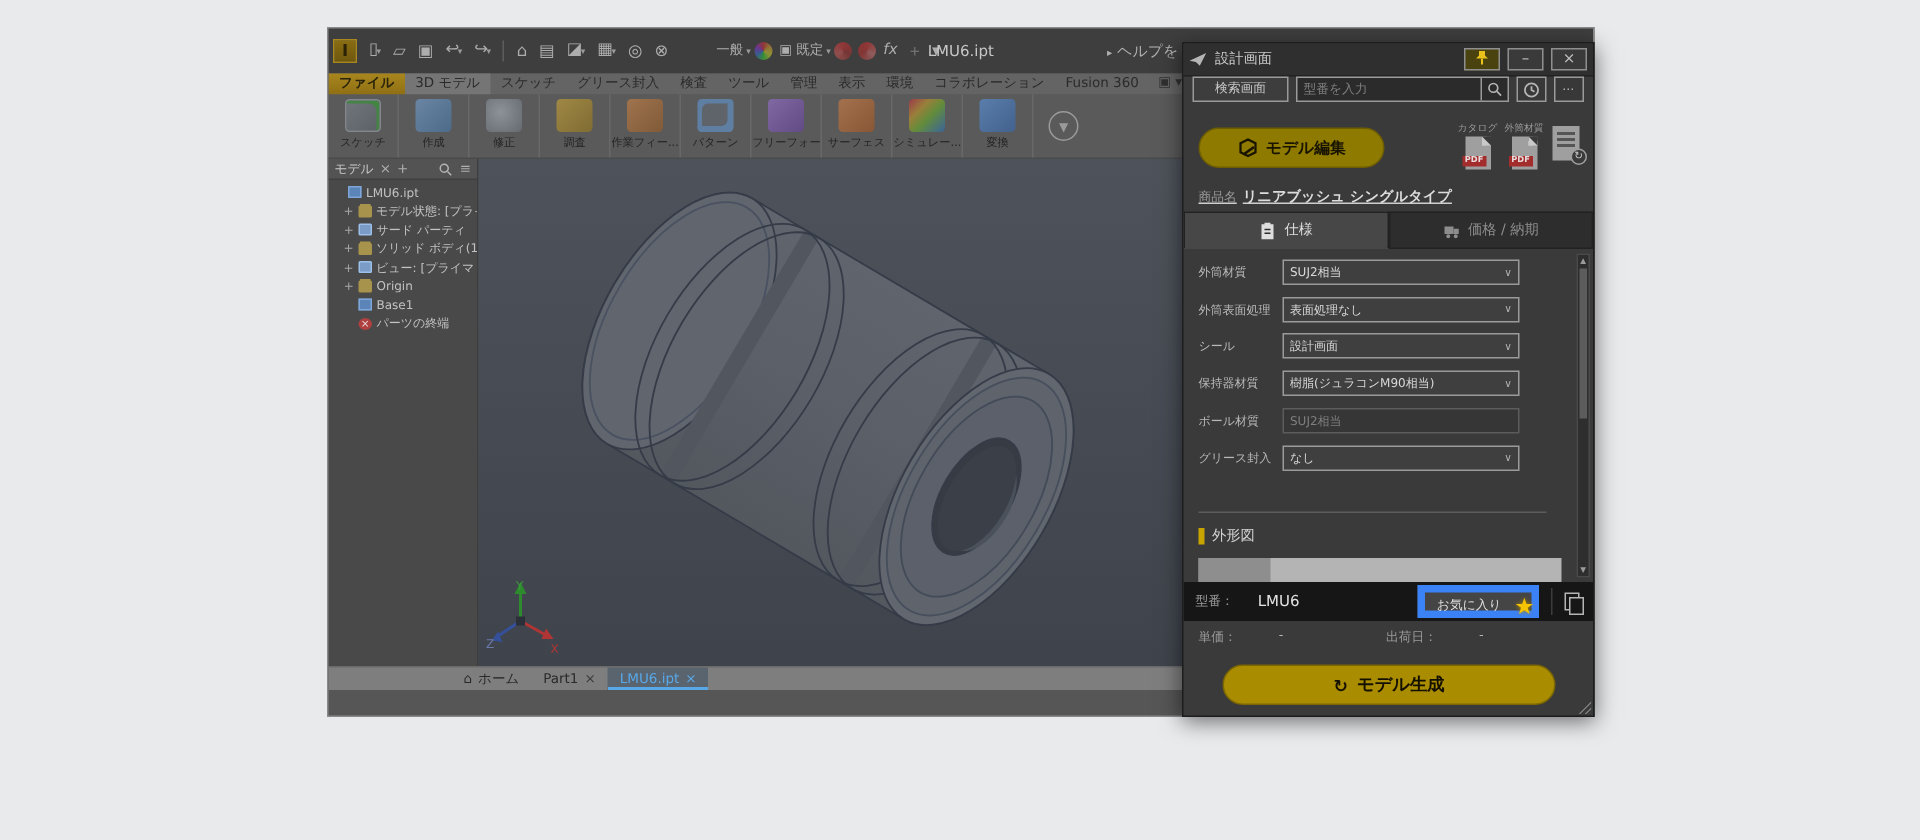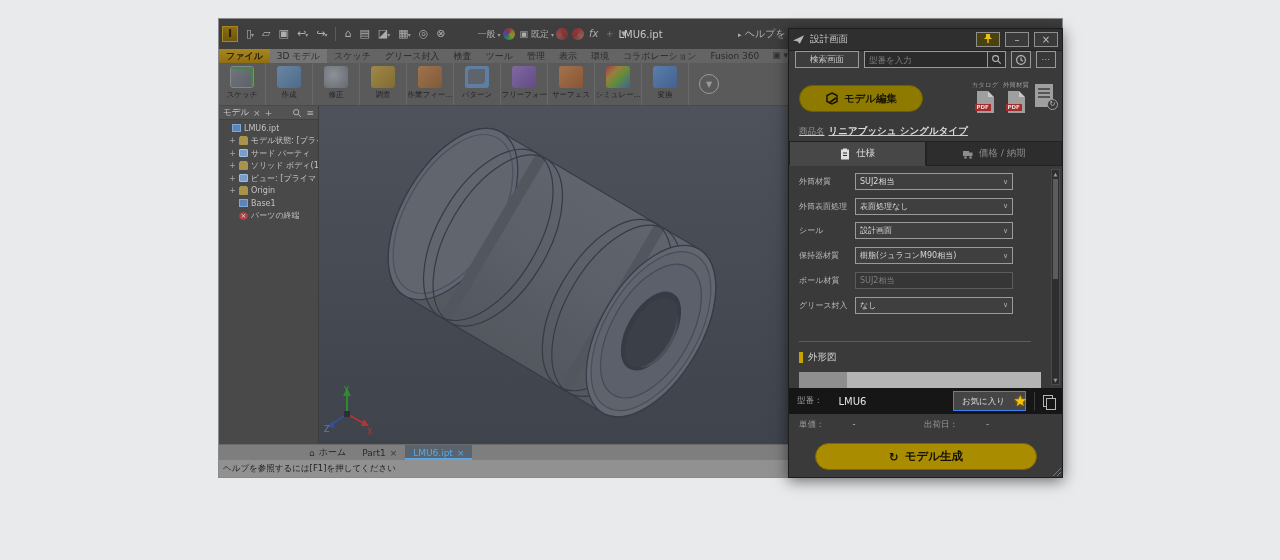--- a/index.html
+++ b/index.html
@@ -209,21 +209,21 @@
   }
   .sb-arrow { position:absolute; left:0; width:100%; font-size:5px; color:#9a9a9a; text-align:center; }
   .sb-thumb { position:absolute; left:1px; top:9px; width:5px; height:100px; background:#5c5c5c; }
   .p-partbar {
     position:absolute; left:0; top:359px; width:100%; height:26px; background:#161616;
     display:flex; align-items:center; padding:0 8px; gap:8px;
   }
   .pn-label { font-size:8.5px; color:#9a9a9a; }
   .pn-value { font-size:10px; color:#e2e2e2; flex:1; margin-left:8px; }
   .btn-favorite {
-    position:relative; height:20px; background:#454545; border:1px solid #3b82f6;
+    position:relative; height:20px; background:#454545; border:5px solid #3b82f6;
     color:#dedede; font-size:8.5px; padding:0 20px 12px 8px; line-height:18px;
   }
   .btn-favorite .star { position:absolute; right:-2px; top:0px; color:#f6c400; font-size:15px; text-shadow:0 0 3px #b58900; }
   .pn-sep { width:1px; height:18px; background:#3c3c3c; }
   .copy-ico { position:relative; width:11px; height:13px; }
   .copy-ico::before, .copy-ico::after { content:""; position:absolute; width:8px; height:10px; border:1px solid #b5b5b5; background:#161616; }
   .copy-ico::before { left:0; top:0; }
   .copy-ico::after { left:3px; top:3px; }
   .p-pricerow { position:absolute; left:10px; top:390px; width:250px; display:flex; font-size:8.5px; color:#9a9a9a; }
   .p-pricerow .val { color:#b8b8b8; }
@@ -448,21 +448,20 @@
       <div class="doctab">
         <span>Part1</span>
         <span class="close-x">×</span>
       </div>
       <div class="doctab active">
         <span>LMU6.ipt</span>
         <span class="close-x">×</span>
       </div>
     </div>
 
-  <div class="statusbar">ヘルプを参照するには[F1]を押してください</div>
 </div>
 
 <div class="panel">
   <div class="p-header">
     <svg class="panel-icon-plane" viewBox="0 0 14 11">
       <polygon points="0,6 13,0 8,10 5,7" fill="#b5b5b5"></polygon>
     </svg>
     <span class="p-title">設計画面</span>
     <div class="p-hbtn pin">
       <svg width="10" height="11" viewBox="0 0 10 11">

